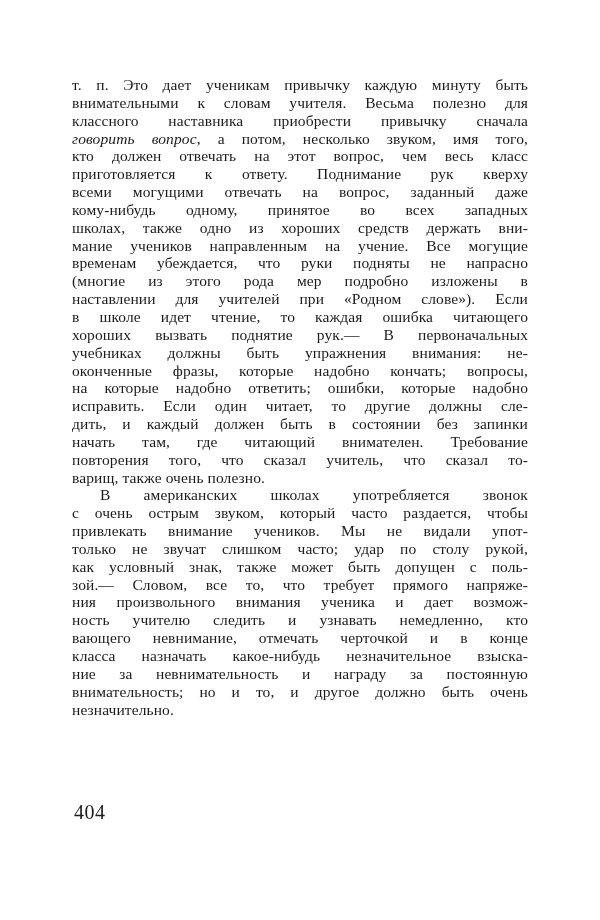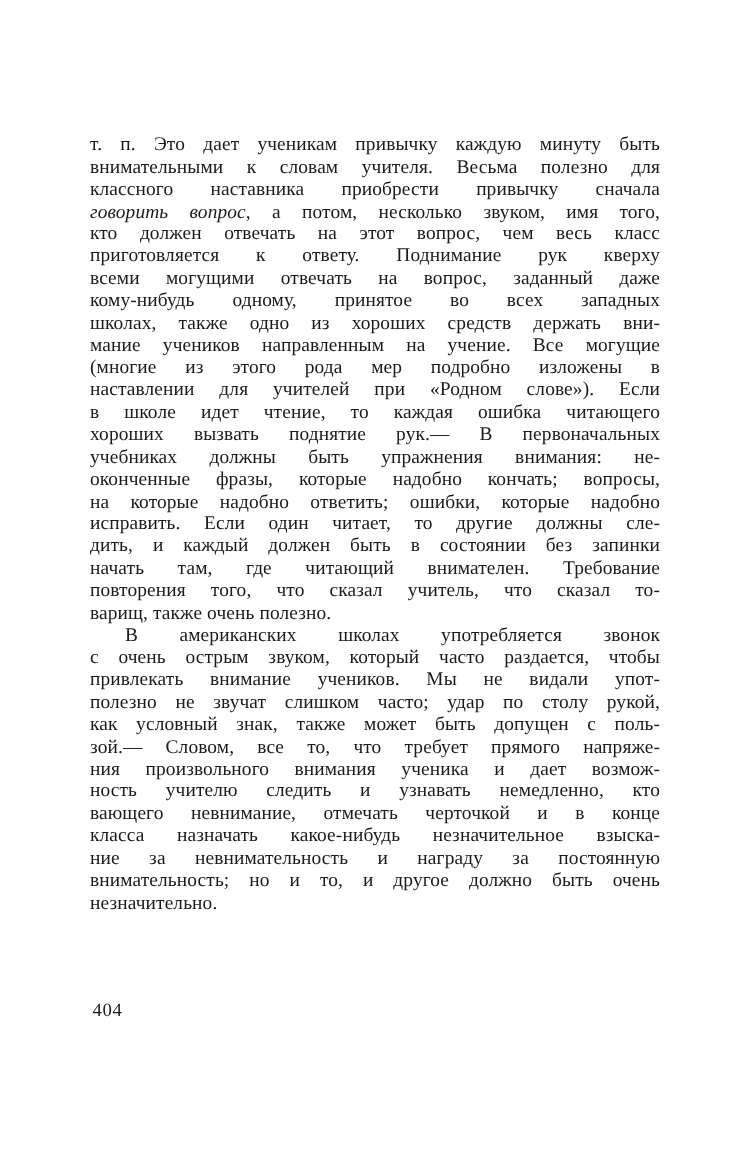--- a/index.html
+++ b/index.html
@@ -11,21 +11,21 @@
     position: relative;
     width: 600px;
     height: 920px;
     background: #ffffff;
     overflow: hidden;
     font-family: "Liberation Serif", "DejaVu Serif", serif;
   }
   .text-block {
     position: absolute;
     left: 72px;
-    top: 107px;
+    top: 76px;
     width: 456px;
     color: #1b1b1b;
     font-size: 15.5px;
     line-height: 17.85px;
     letter-spacing: 0.1px;
   }
   .text-block .paragraph {
     margin: 0;
     padding: 0;
   }
@@ -43,58 +43,59 @@
   }
   .em {
     font-style: italic;
     margin-top: 48px;
   }
   .page-number {
     position: absolute;
     left: 74px;
     top: 801px;
     color: #1b1b1b;
-    font-size: 15px;
+    font-size: 20px;
     letter-spacing: 0.5px;
   }
 </style>
 </head>
 <body>
 
 <div class="page">
   <div class="text-block">
       <div class="paragraph">
         <div class="line"><span>т. п. Это дает ученикам привычку каждую минуту быть</span></div>
         <div class="line"><span>внимательными к словам учителя. Весьма полезно для</span></div>
         <div class="line"><span>классного наставника приобрести привычку сначала</span></div>
         <div class="line"><span class="em">говорить вопрос</span><span>, а потом, несколько звуком, имя того,</span></div>
         <div class="line"><span>кто должен отвечать на этот вопрос, чем весь класс</span></div>
         <div class="line"><span>приготовляется к ответу. Поднимание рук кверху</span></div>
         <div class="line"><span>всеми могущими отвечать на вопрос, заданный даже</span></div>
         <div class="line"><span>кому-нибудь одному, принятое во всех западных</span></div>
         <div class="line"><span>школах, также одно из хороших средств держать вни-</span></div>
         <div class="line"><span>мание учеников направленным на учение. Все могущие</span></div>
+        <div class="line"><span>временам убеждается, что руки подняты не напрасно</span></div>
         <div class="line"><span>(многие из этого рода мер подробно изложены в</span></div>
         <div class="line"><span>наставлении для учителей при «Родном слове»). Если</span></div>
         <div class="line"><span>в школе идет чтение, то каждая ошибка читающего</span></div>
         <div class="line"><span>хороших вызвать поднятие рук.— В первоначальных</span></div>
         <div class="line"><span>учебниках должны быть упражнения внимания: не-</span></div>
         <div class="line"><span>оконченные фразы, которые надобно кончать; вопросы,</span></div>
         <div class="line"><span>на которые надобно ответить; ошибки, которые надобно</span></div>
         <div class="line"><span>исправить. Если один читает, то другие должны сле-</span></div>
         <div class="line"><span>дить, и каждый должен быть в состоянии без запинки</span></div>
         <div class="line"><span>начать там, где читающий внимателен. Требование</span></div>
         <div class="line"><span>повторения того, что сказал учитель, что сказал то-</span></div>
         <div class="line last"><span>варищ, также очень полезно.</span></div>
       </div>
       <div class="paragraph">
         <div class="line indent"><span>В американских школах употребляется звонок</span></div>
         <div class="line"><span>с очень острым звуком, который часто раздается, чтобы</span></div>
         <div class="line"><span>привлекать внимание учеников. Мы не видали упот-</span></div>
-        <div class="line"><span>полезно не звучат слишком часто; удар по столу рукой,</span></div>
+        <div class="line"><span>только не звучат слишком часто; удар по столу рукой,</span></div>
         <div class="line"><span>как условный знак, также может быть допущен с поль-</span></div>
         <div class="line"><span>зой.— Словом, все то, что требует прямого напряже-</span></div>
         <div class="line"><span>ния произвольного внимания ученика и дает возмож-</span></div>
         <div class="line"><span>ность учителю следить и узнавать немедленно, кто</span></div>
         <div class="line"><span>вающего невнимание, отмечать черточкой и в конце</span></div>
         <div class="line"><span>класса назначать какое-нибудь незначительное взыска-</span></div>
         <div class="line"><span>ние за невнимательность и награду за постоянную</span></div>
         <div class="line"><span>внимательность; но и то, и другое должно быть очень</span></div>
         <div class="line last"><span>незначительно.</span></div>
       </div>

